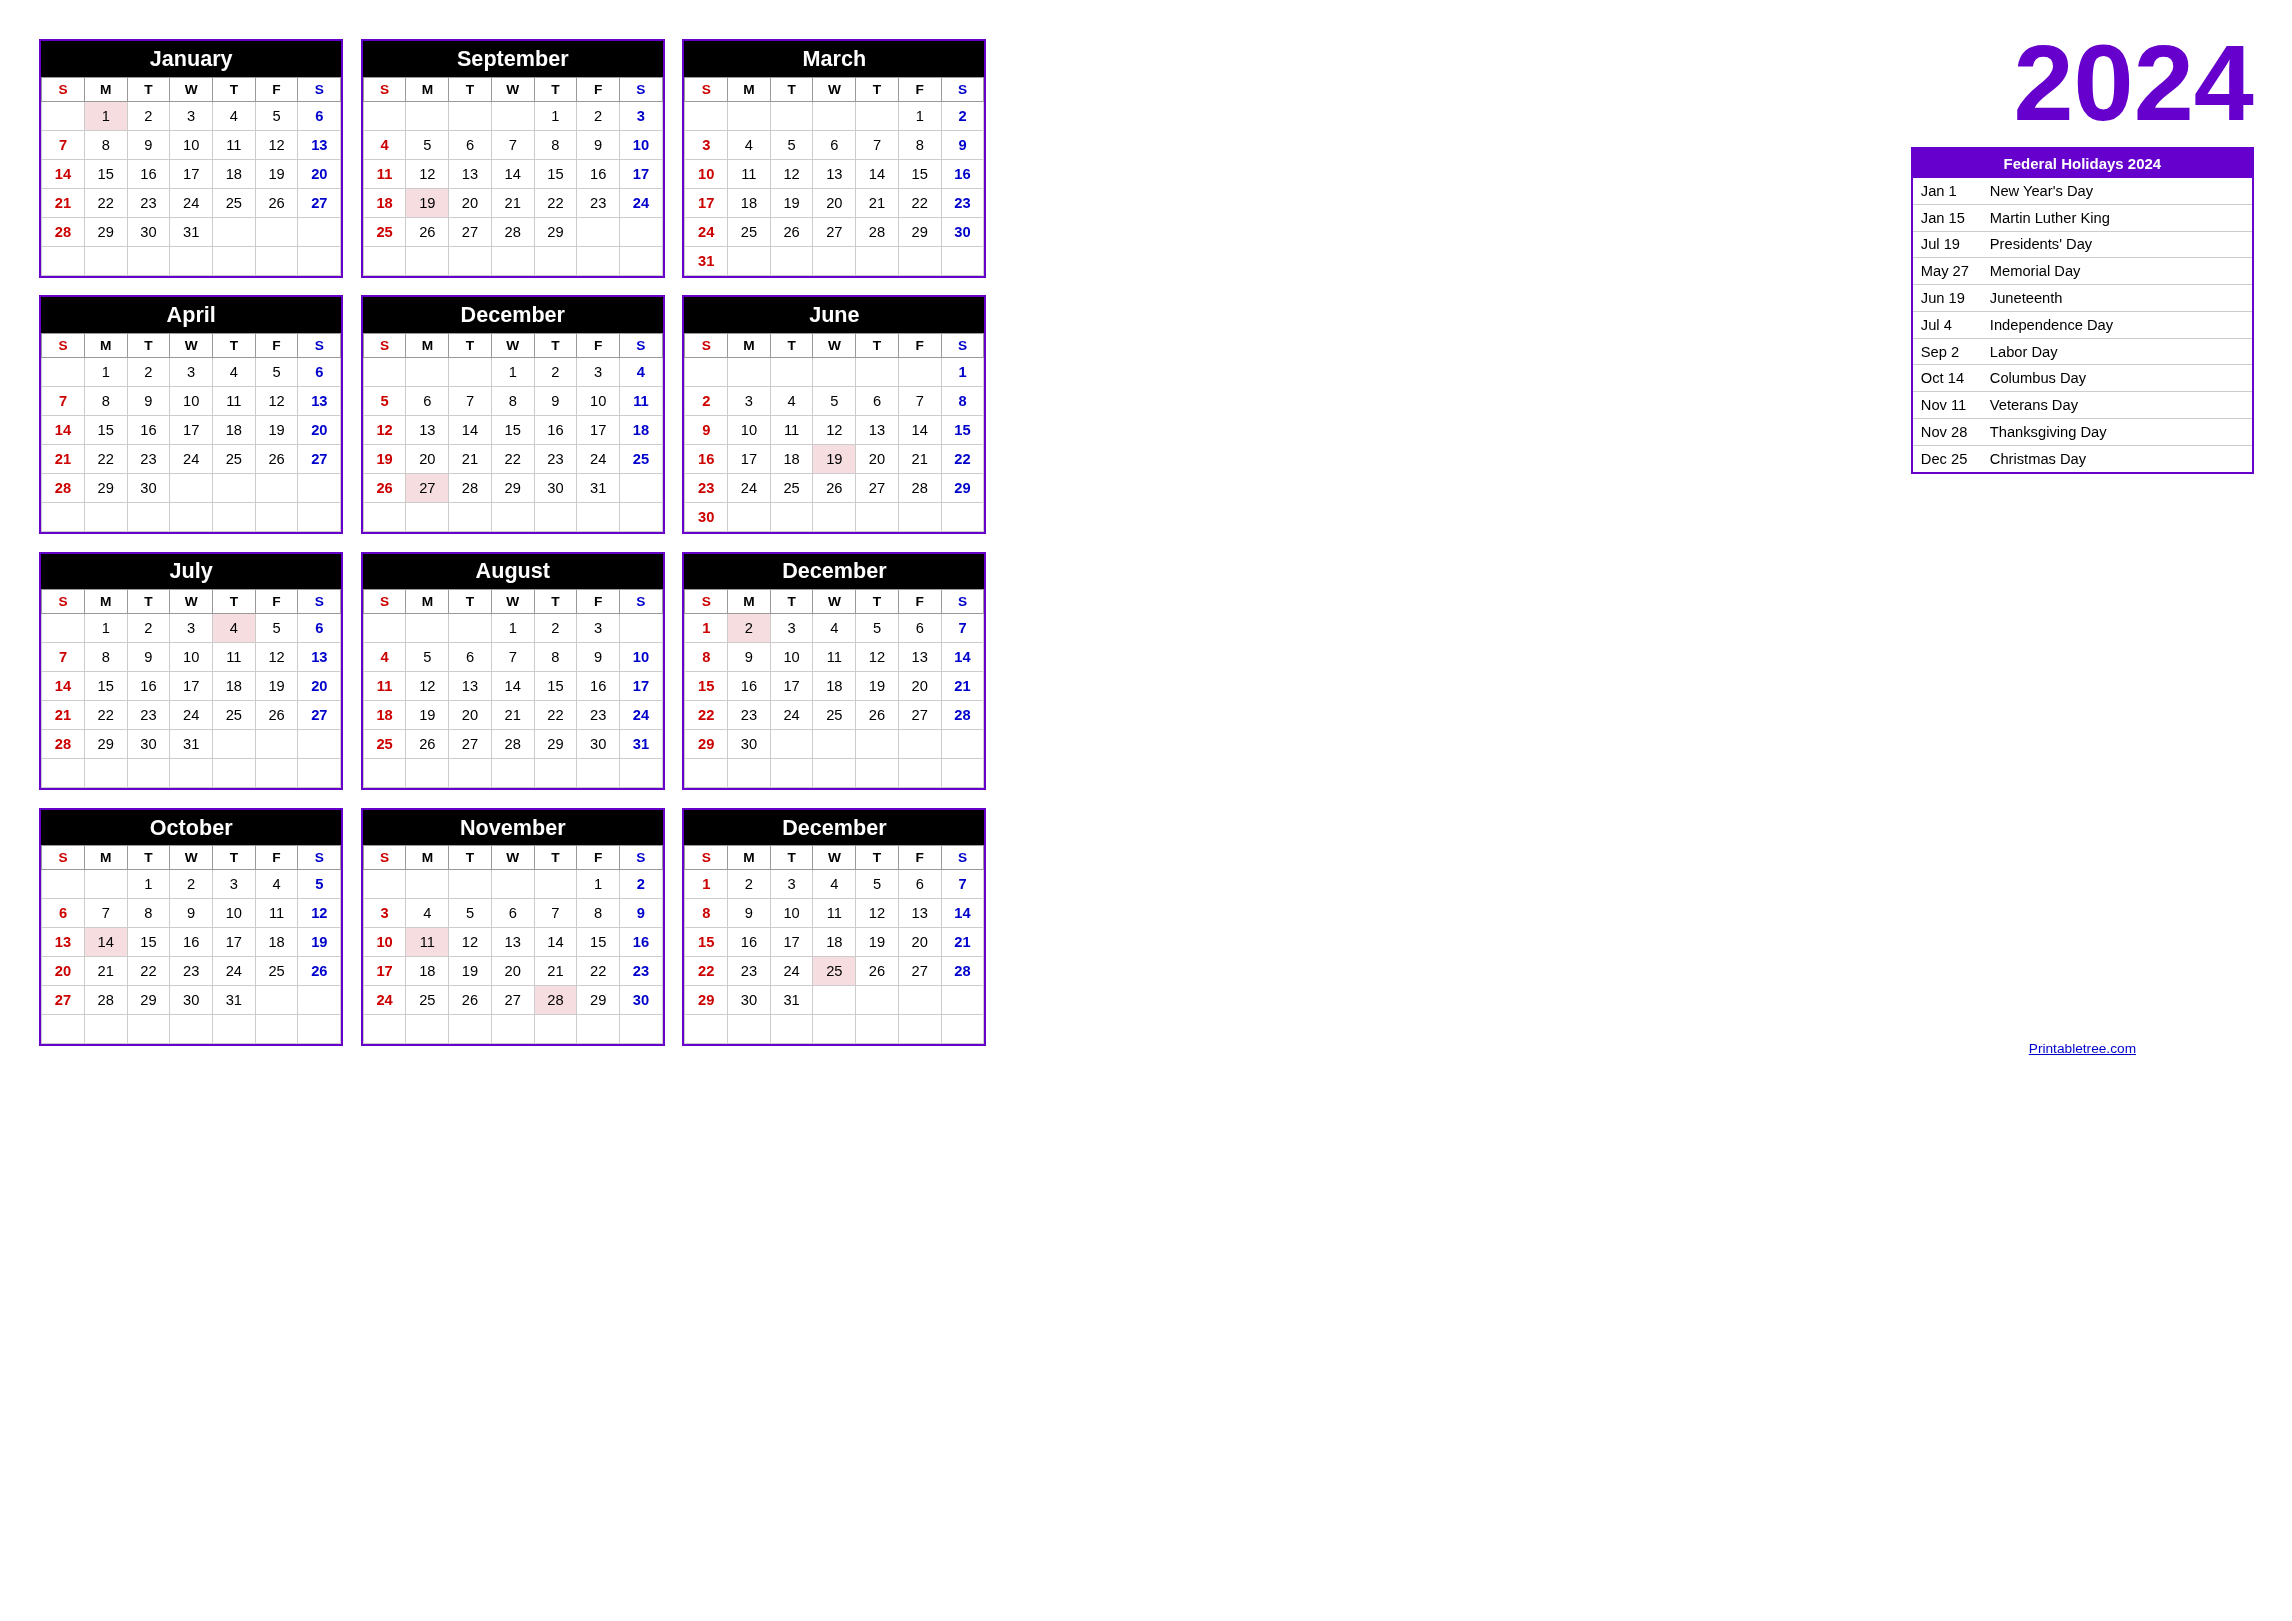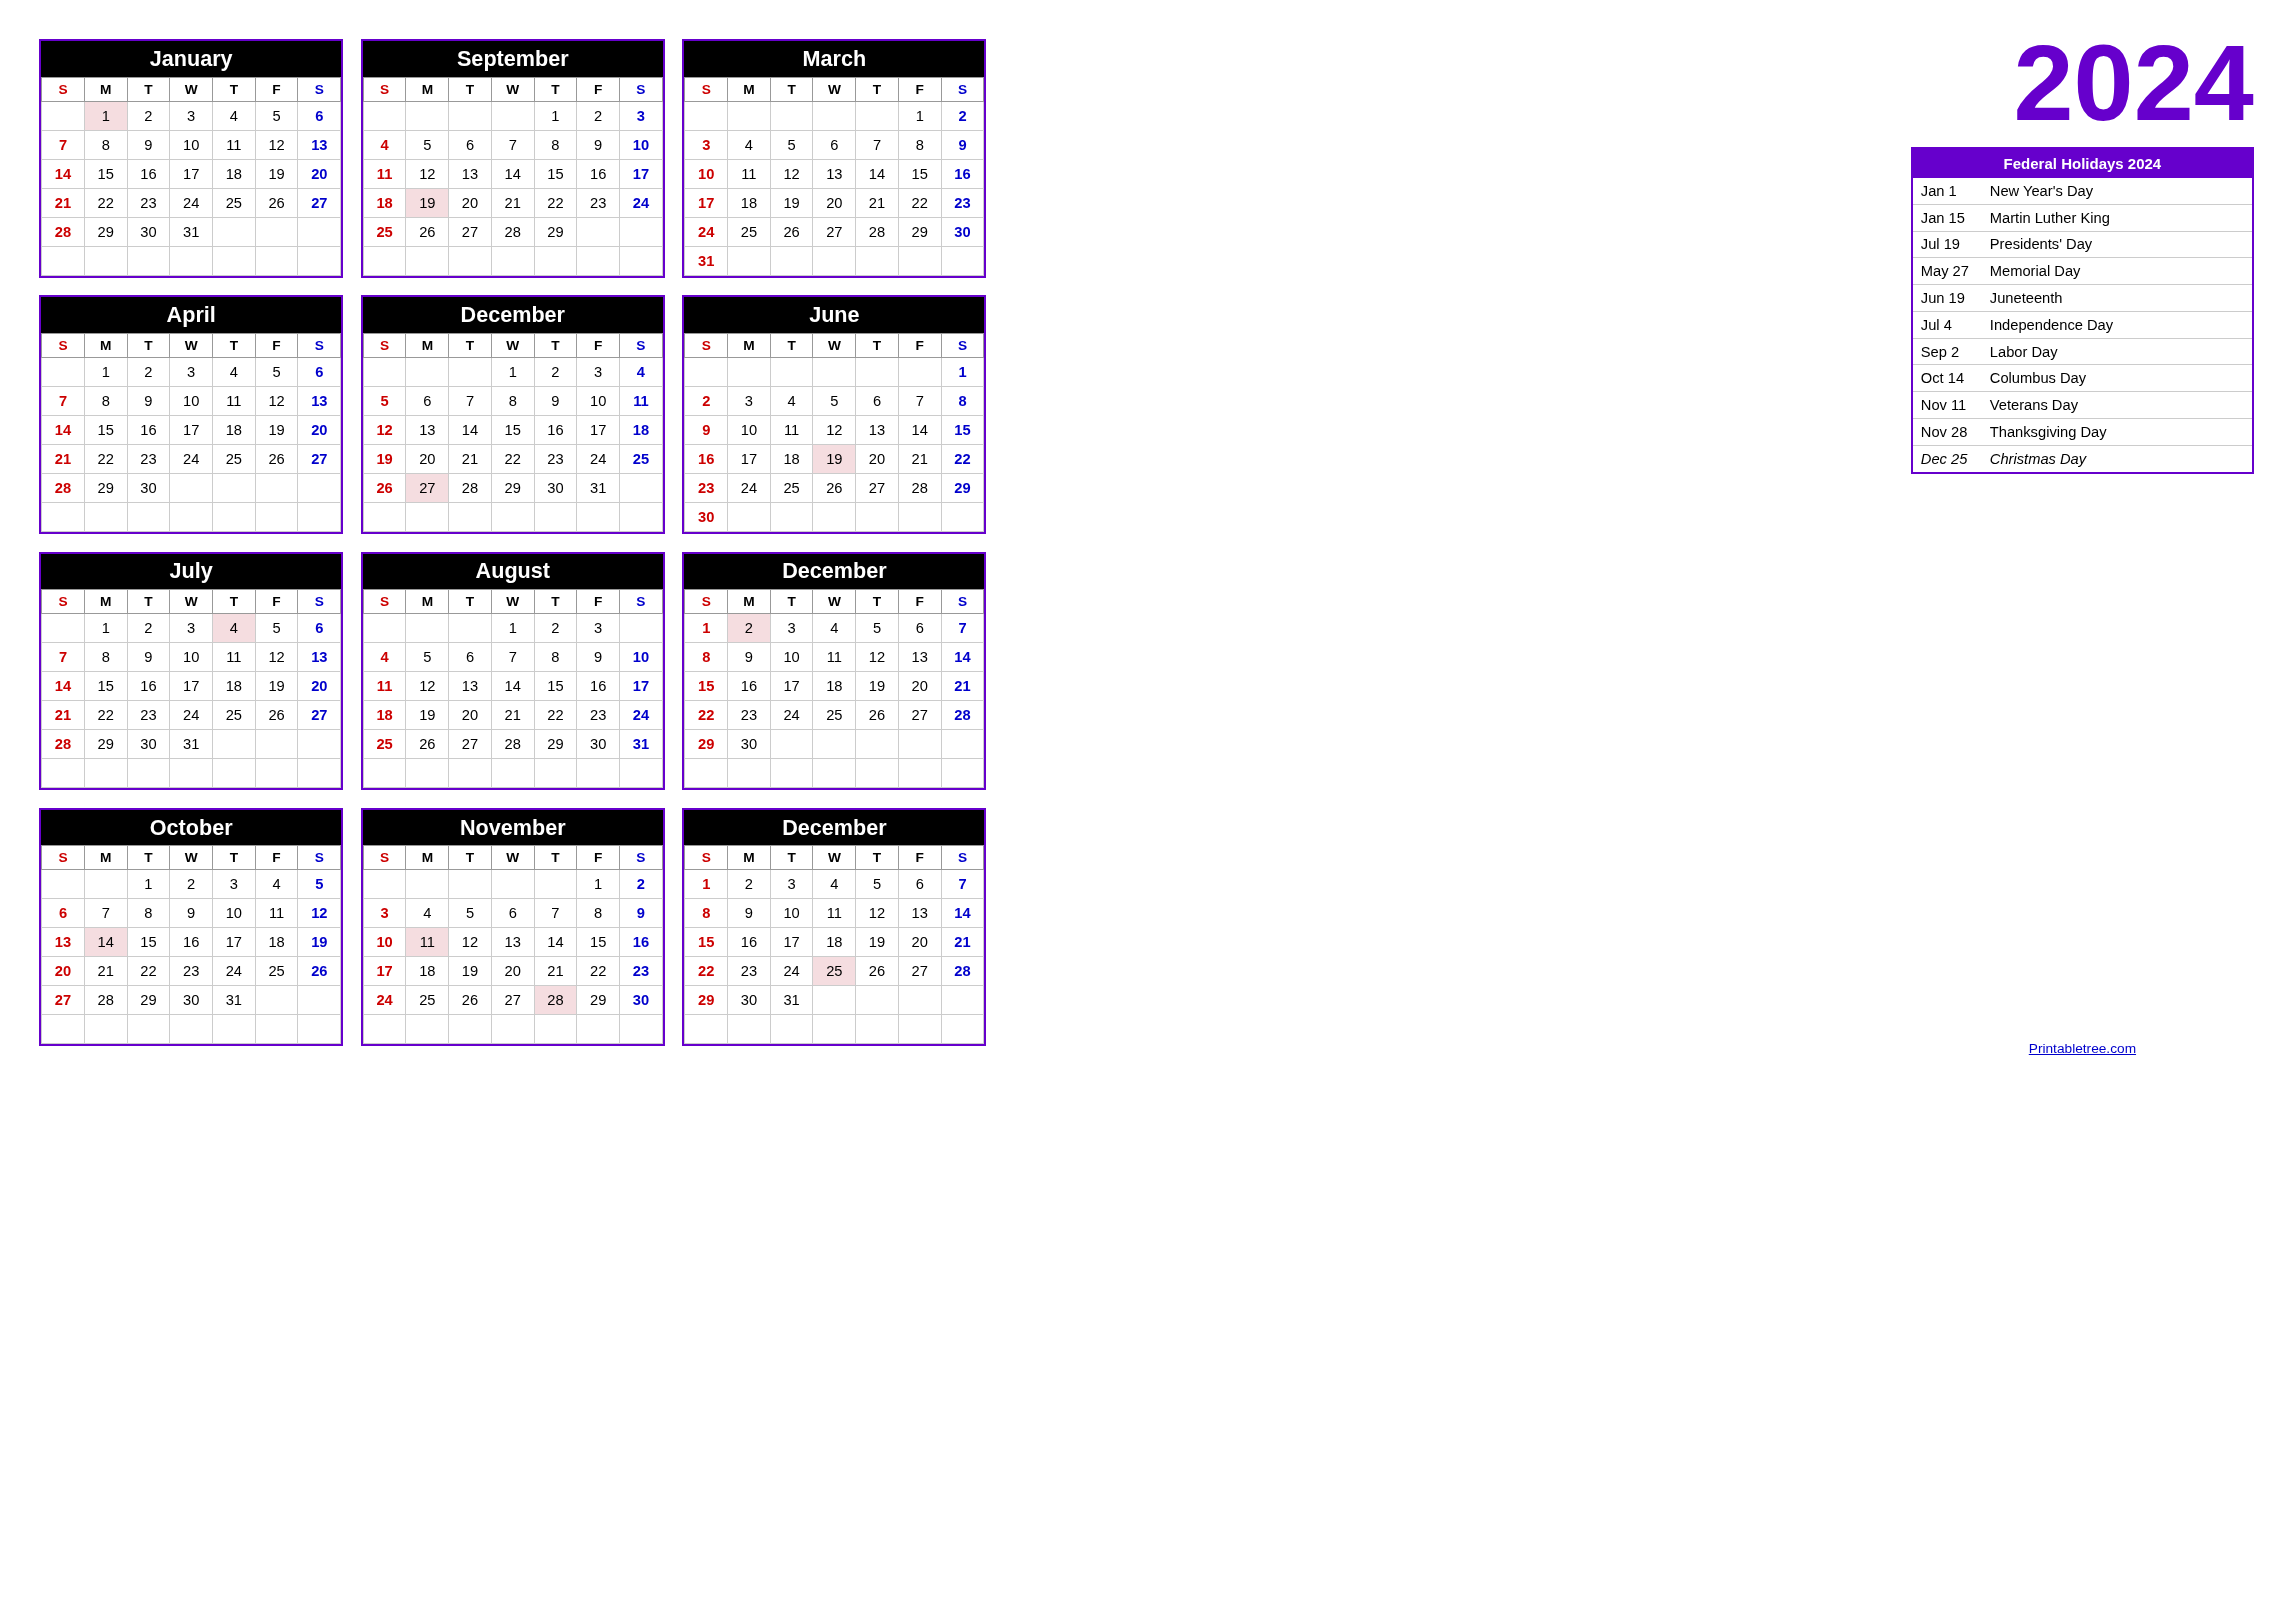--- a/index.html
+++ b/index.html
@@ -50,21 +50,21 @@
       padding: 5.9px 9.8px;
       text-align: center;
     }
     .holiday-row {
       display: flex;
       flex-direction: row;
       border-bottom: 1px solid #ccc;
       padding: 4.9px 7.8px;
       font-size: 14.7px;
     }
-    .holiday-row:last-child { border-bottom: none; font-style: italic; }
+    .holiday-row:last-child { border-bottom: none; }
     .holiday-date {
       width: 69px;
       font-weight: normal;
       color: #000;
       flex-shrink: 0;
     }
     .holiday-name {
       color: #000;
     }
     .printable-link {

